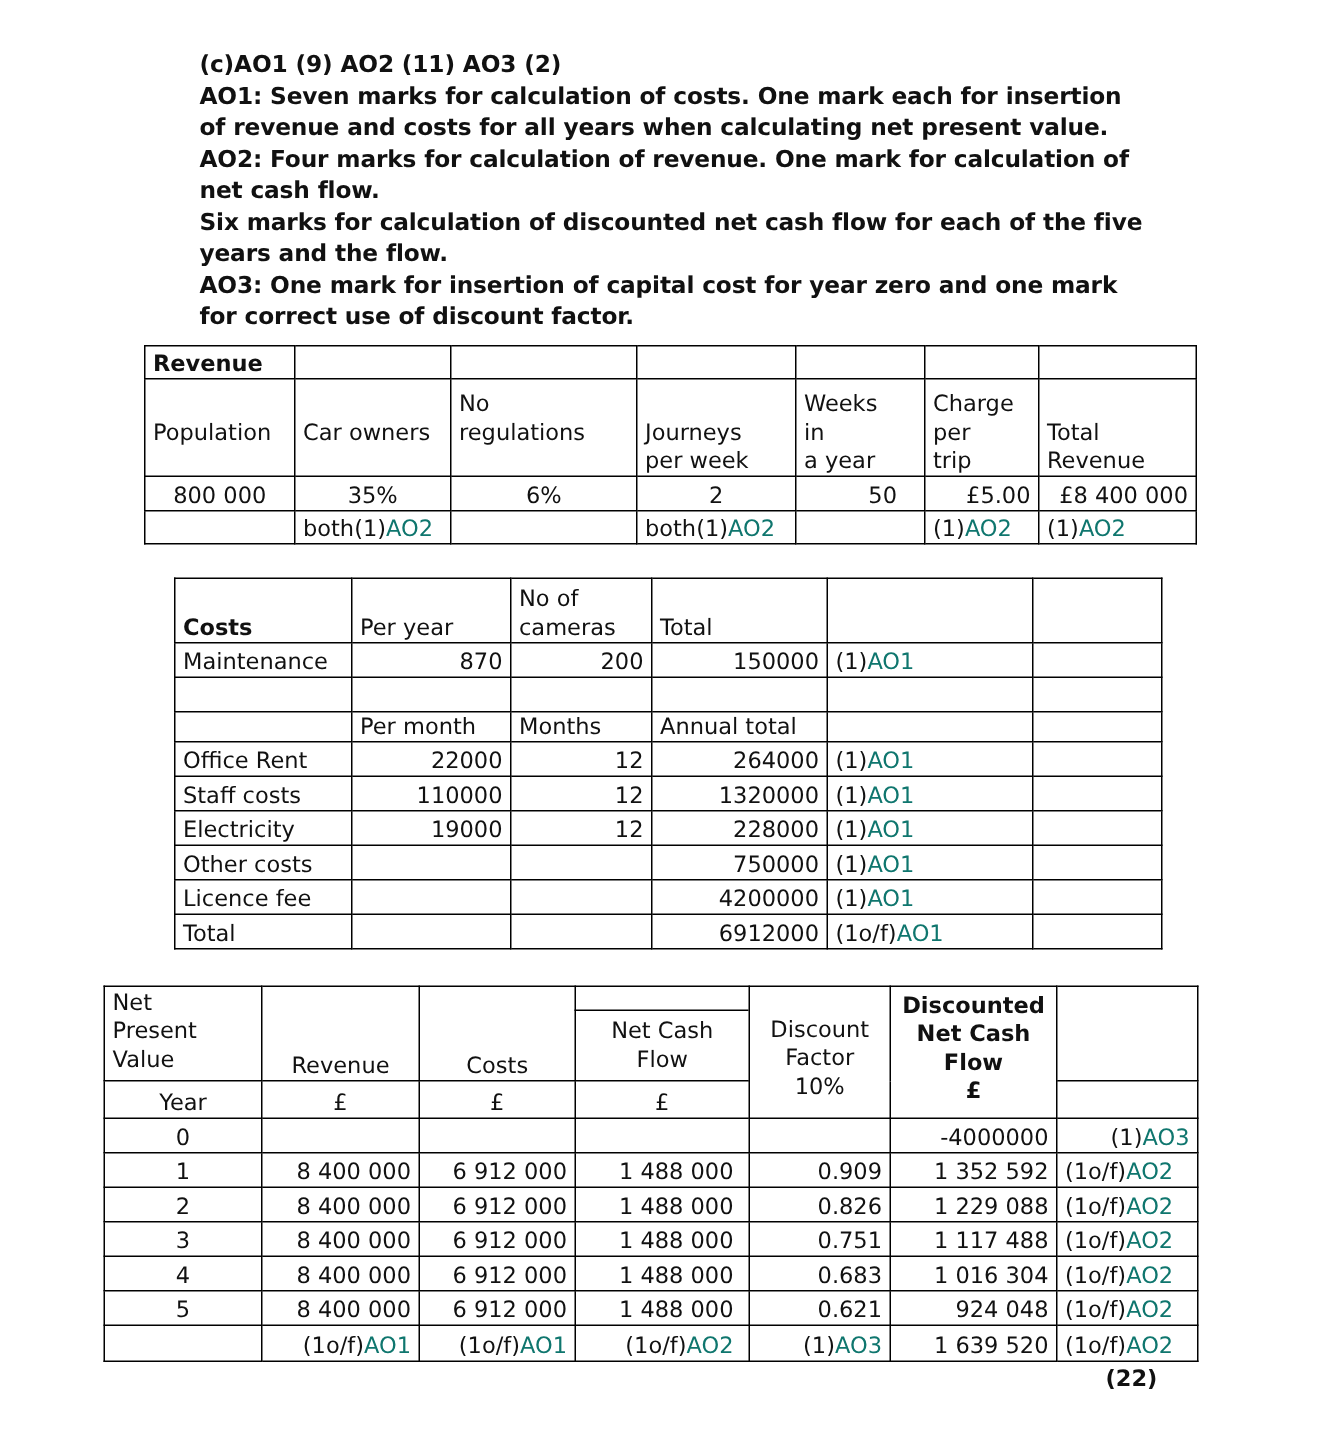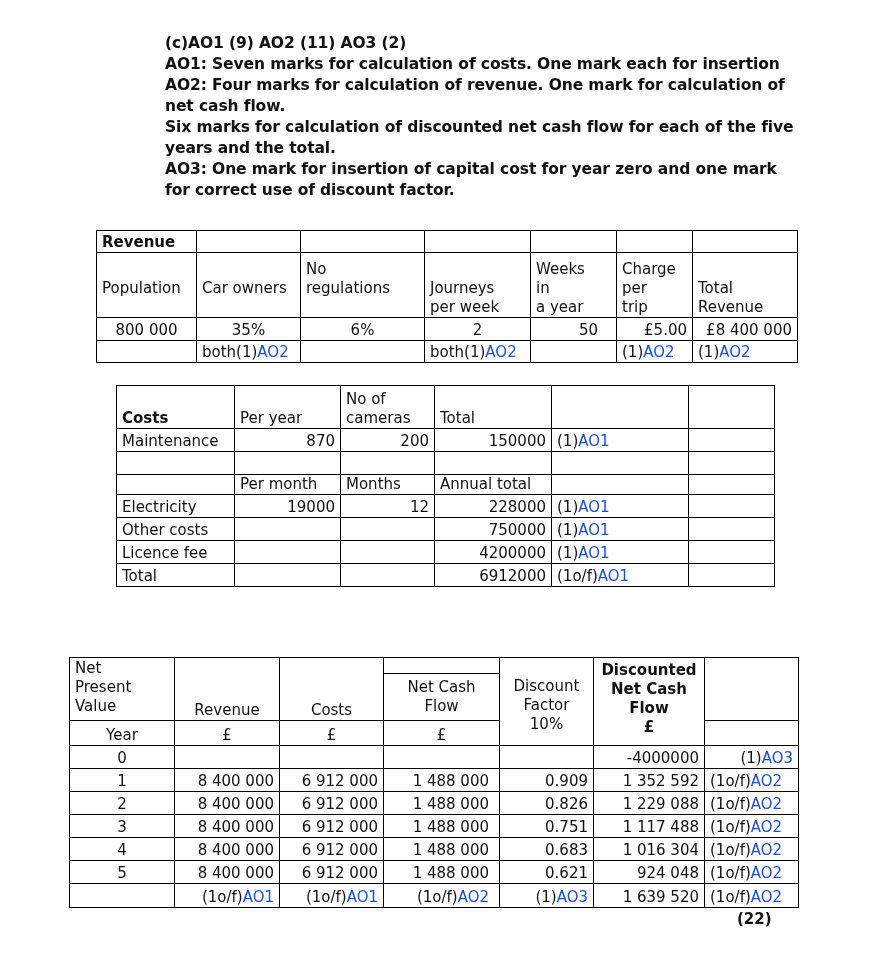--- a/index.html
+++ b/index.html
@@ -1,41 +1,42 @@
 <!DOCTYPE html>
 <html><head>
 <meta charset="utf-8">
 <style>
   html, body { margin:0; padding:0; background:#ffffff; }
   body { width:891px; height:957px; position:relative; overflow:hidden;
          font-family: "DejaVu Sans", "Liberation Sans", sans-serif; color:#111; }
   .notes { position:absolute; left:133px; top:33px; width:640px;
-           font-size:15.5px; font-weight:bold; line-height:21px; letter-spacing:-0.1px;margin-left:32px; }
+           font-size:15.5px; font-weight:bold; line-height:21px; letter-spacing:-0.1px; }
   .notes div { white-space:nowrap; }
   table { position:absolute; border-collapse:collapse; font-size:15px; table-layout:fixed; }
   td { border:1px solid #000; padding:0 5px; vertical-align:bottom; white-space:nowrap; line-height:19px; }
   .r { text-align:right; }
   .c { text-align:center; }
   .l { text-align:left; }
   .b { font-weight:bold; }
-  .red { color:#1d4ed8; }
+  .red { color:#0f766e; }
   .bb { border-bottom:none; }
   .thick { border-width:1.5px; }
   .total22 { position:absolute; left:737px; top:910px; font-size:15px; font-weight:bold; }
 </style>
 </head>
 <body>
 
 <div class="notes">
   <div>(c)AO1 (9)  AO2 (11)  AO3 (2)</div>
   <div>AO1:  Seven marks for calculation of costs.  One mark each for insertion</div>
+  <div>of revenue and costs for all years when calculating net present value.</div>
   <div>AO2:  Four marks for calculation of revenue.  One mark for calculation of</div>
   <div>net cash flow.</div>
   <div>Six marks for calculation of discounted net cash flow for each of the five</div>
-  <div>years and the total.</div>
+  <div>years and the flow.</div>
   <div>AO3: One mark for insertion of capital cost for year zero and one mark</div>
   <div>for correct use of discount factor.</div>
 </div>
 
 <table style="left:96px; top:230px; width:701px;">
   <colgroup>
     <col style="width:100px">
       <col style="width:104px">
       <col style="width:124px">
       <col style="width:106px">
@@ -140,20 +141,36 @@
   </tr>
   <tr style="height:15px">
     <td></td>
     <td class="l">Per month</td>
     <td class="l">Months</td>
     <td class="l">Annual total</td>
     <td></td>
         <td></td>
   </tr>
   <tr style="height:23px">
+    <td class="l">Office Rent</td>
+    <td class="r">22000</td>
+    <td class="r">12</td>
+    <td class="r">264000</td>
+    <td class="l"><span>(1)</span><span class="red">AO1</span></td>
+    <td></td>
+  </tr>
+  <tr style="height:23px">
+    <td class="l">Staff costs</td>
+    <td class="r">110000</td>
+    <td class="r">12</td>
+    <td class="r">1320000</td>
+    <td class="l"><span>(1)</span><span class="red">AO1</span></td>
+    <td></td>
+  </tr>
+  <tr style="height:23px">
     <td class="l">Electricity</td>
     <td class="r">19000</td>
     <td class="r">12</td>
     <td class="r">228000</td>
     <td class="l"><span>(1)</span><span class="red">AO1</span></td>
     <td></td>
   </tr>
   <tr style="height:23px">
     <td class="l">Other costs</td>
     <td class="r"></td>

